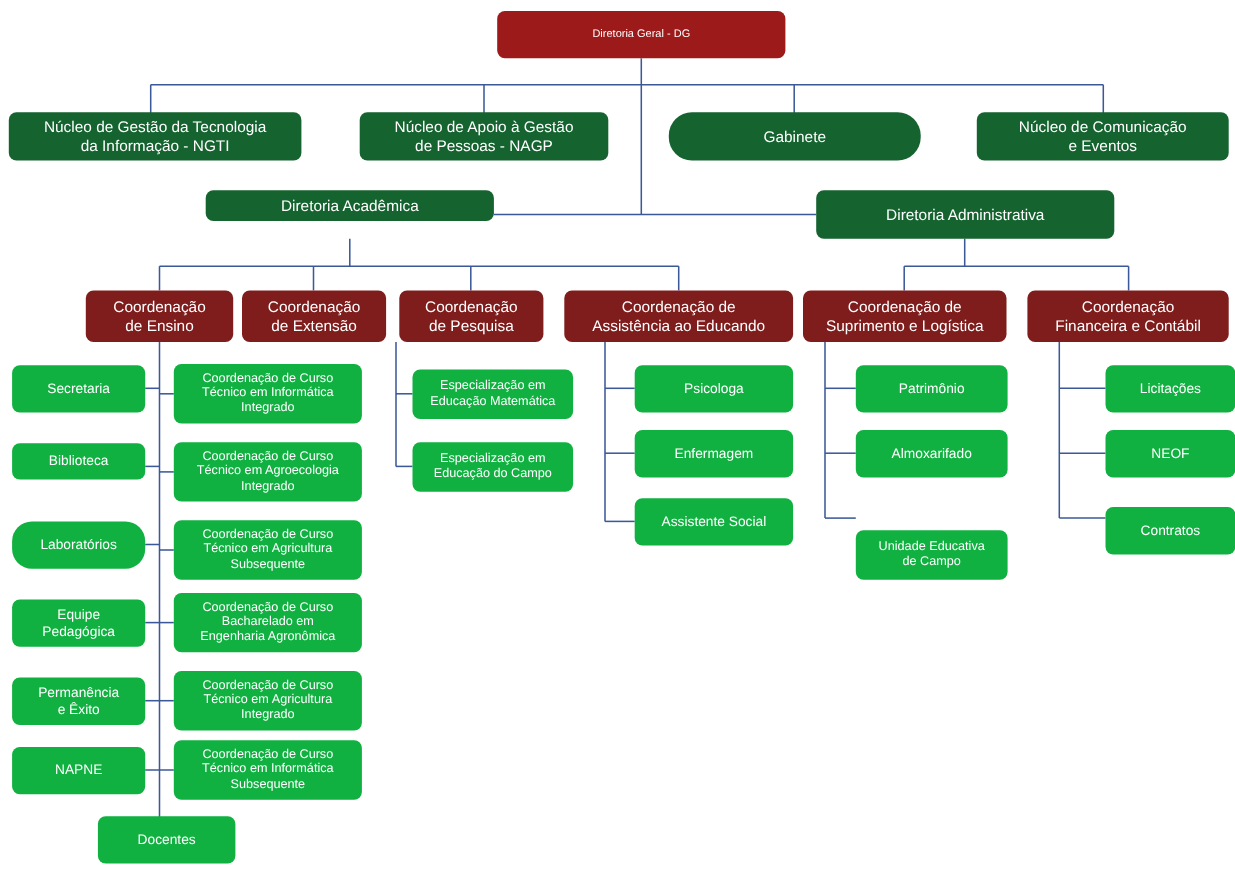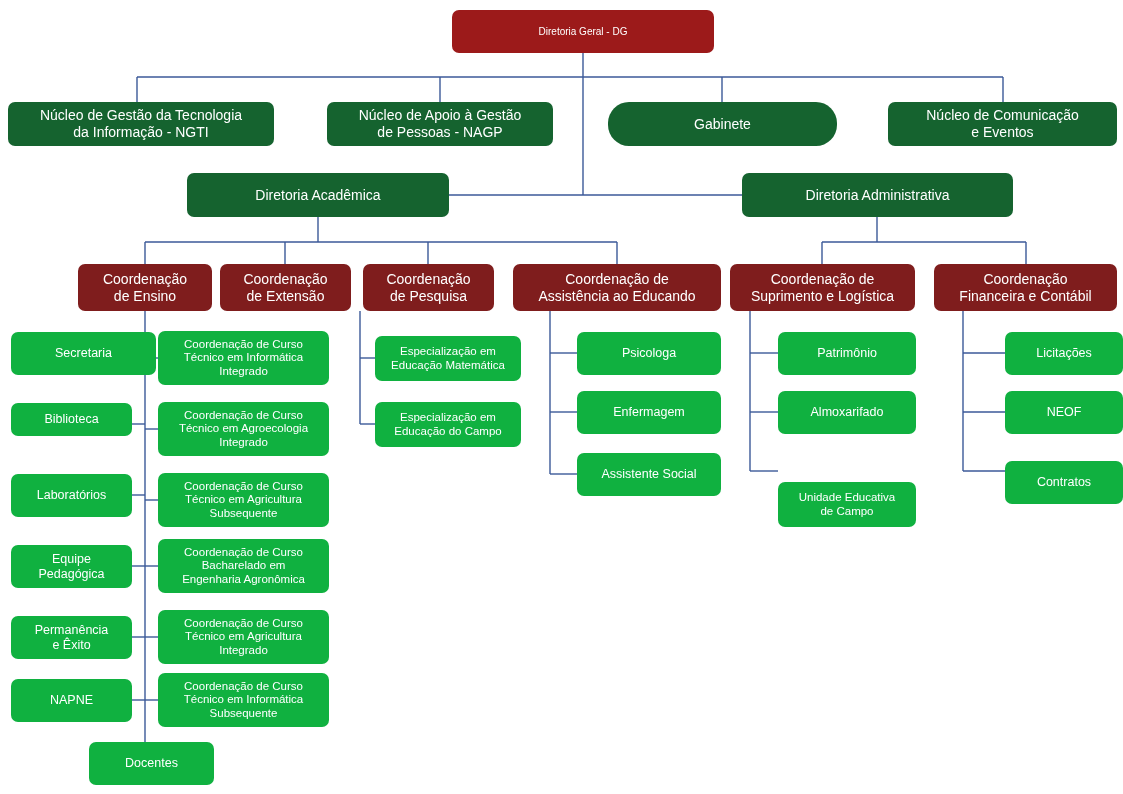--- a/index.html
+++ b/index.html
@@ -113,39 +113,39 @@
   <div class="node n-root" style="left:452px; top:10px; width:262px; height:43px;">Diretoria Geral - DG</div>
 
   <div class="node n-dark" style="left:8px; top:102px; width:266px; height:44px;">Núcleo de Gestão da Tecnologia
 da Informação - NGTI</div>
   <div class="node n-dark" style="left:327px; top:102px; width:226px; height:44px;">Núcleo de Apoio à Gestão
 de Pessoas - NAGP</div>
   <div class="node n-dark" style="left:608px; top:102px; width:229px; height:44px;border-radius:21px;">Gabinete</div>
   <div class="node n-dark" style="left:888px; top:102px; width:229px; height:44px;">Núcleo de Comunicação
 e Eventos</div>
 
-  <div class="node n-dir" style="left:187px; top:173px; width:262px; height:44px;">Diretoria Acadêmica</div>
+  <div class="node n-dir" style="left:187px; top:173px; width:262px; height:28px;">Diretoria Acadêmica</div>
   <div class="node n-dir" style="left:742px; top:173px; width:271px; height:44px;">Diretoria Administrativa</div>
 
   <div class="node n-coord" style="left:78px; top:264px; width:134px; height:47px;">Coordenação
 de Ensino</div>
   <div class="node n-coord" style="left:220px; top:264px; width:131px; height:47px;">Coordenação
 de Extensão</div>
   <div class="node n-coord" style="left:363px; top:264px; width:131px; height:47px;">Coordenação
 de Pesquisa</div>
   <div class="node n-coord" style="left:513px; top:264px; width:208px; height:47px;">Coordenação de
 Assistência ao Educando</div>
   <div class="node n-coord" style="left:730px; top:264px; width:185px; height:47px;">Coordenação de
 Suprimento e Logística</div>
   <div class="node n-coord" style="left:934px; top:264px; width:183px; height:47px;">Coordenação
 Financeira e Contábil</div>
 
-  <div class="node n-leaf" style="left:11px; top:332px; width:145px; height:43px;">Secretaria</div>
+  <div class="node n-leaf" style="left:11px; top:332px; width:121px; height:43px;">Secretaria</div>
   <div class="node n-leaf" style="left:11px; top:403px; width:121px; height:33px;">Biblioteca</div>
-  <div class="node n-leaf" style="left:11px; top:474px; width:121px; height:43px;">Laboratórios</div>
+  <div class="node n-leaf" style="left:11px; top:474px; width:121px; height:43px;border-radius:18px;">Laboratórios</div>
   <div class="node n-leaf" style="left:11px; top:545px; width:121px; height:43px;">Equipe
 Pedagógica</div>
   <div class="node n-leaf" style="left:11px; top:616px; width:121px; height:43px;">Permanência
 e Êxito</div>
   <div class="node n-leaf" style="left:11px; top:679px; width:121px; height:43px;">NAPNE</div>
 
   <div class="node n-leaf-sm" style="left:158px; top:331px; width:171px; height:54px;">Coordenação de Curso
 Técnico em Informática
 Integrado</div>
   <div class="node n-leaf-sm" style="left:158px; top:402px; width:171px; height:54px;">Coordenação de Curso

